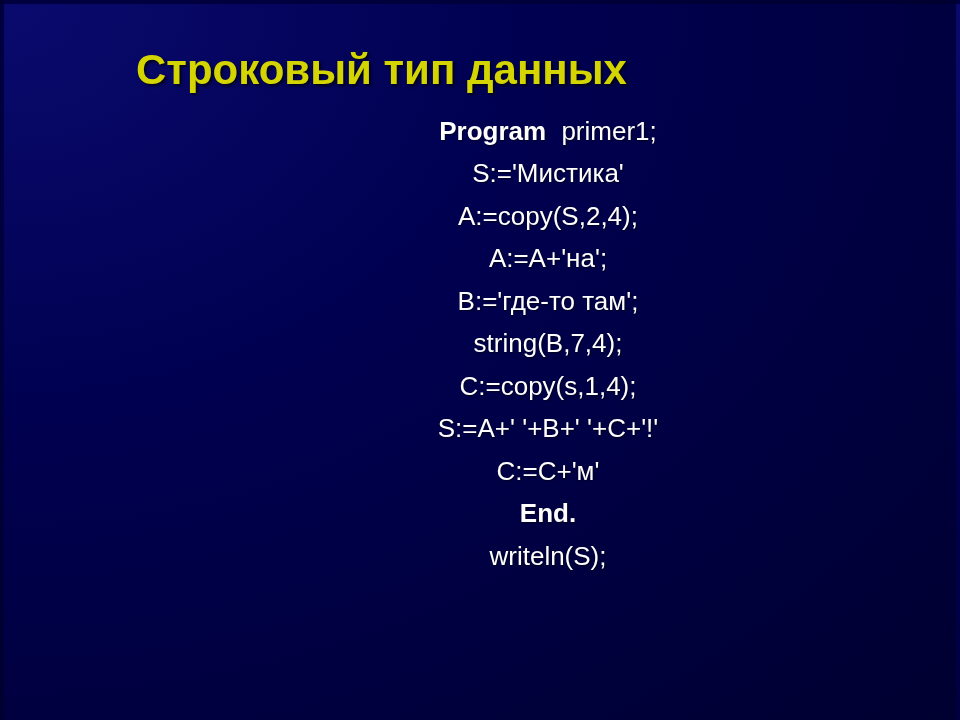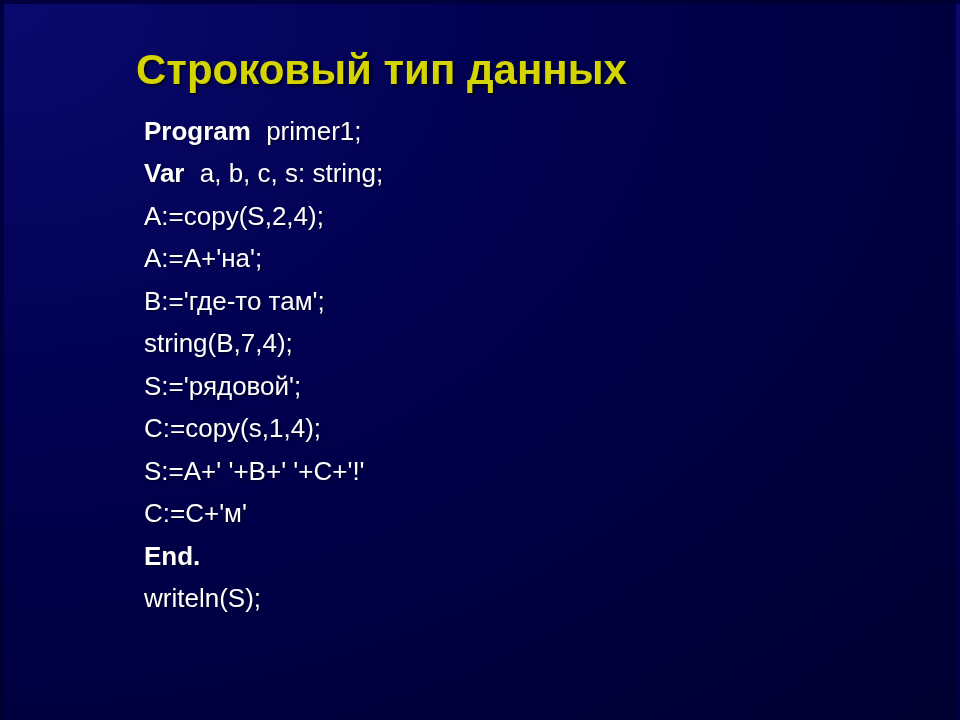--- a/index.html
+++ b/index.html
@@ -23,37 +23,37 @@
       font-size: 42px;
       font-weight: bold;
       margin-bottom: 18px;
       text-shadow: 2px 2px 3px rgba(0,0,0,0.7);
     }
     .code-line {
       color: #ffffff;
       font-size: 26px;
       line-height: 1.48;
       text-shadow: 1px 1px 2px rgba(0,0,0,0.6);
+      text-align: center;
     }
     .bold {
       font-weight: bold;
     }
   </style>
 </head>
 <body>
 
 <div class="slide">
   <div class="title">Строковый тип данных</div>
   <div class="code">
       <div class="code-line"><span class="bold">Program </span><span>primer1;</span></div>
-      <div class="code-line"><span class="bold">Var </span><span>a, b, c, s: string;</span></div>
+      <div class="code-line"><span>S:='Мистика'</span></div>
       <div class="code-line"><span>A:=copy(S,2,4);</span></div>
       <div class="code-line"><span>A:=A+'на';</span></div>
       <div class="code-line"><span>B:='где-то там';</span></div>
       <div class="code-line"><span>string(B,7,4);</span></div>
-      <div class="code-line"><span>S:='рядовой';</span></div>
       <div class="code-line"><span>C:=copy(s,1,4);</span></div>
       <div class="code-line"><span>S:=A+' '+B+' '+C+'!'</span></div>
       <div class="code-line"><span>C:=C+'м'</span></div>
       <div class="code-line"><span class="bold">End.</span></div>
       <div class="code-line"><span>writeln(S);</span></div>
     </div>
 </div>
 
 </body></html>

